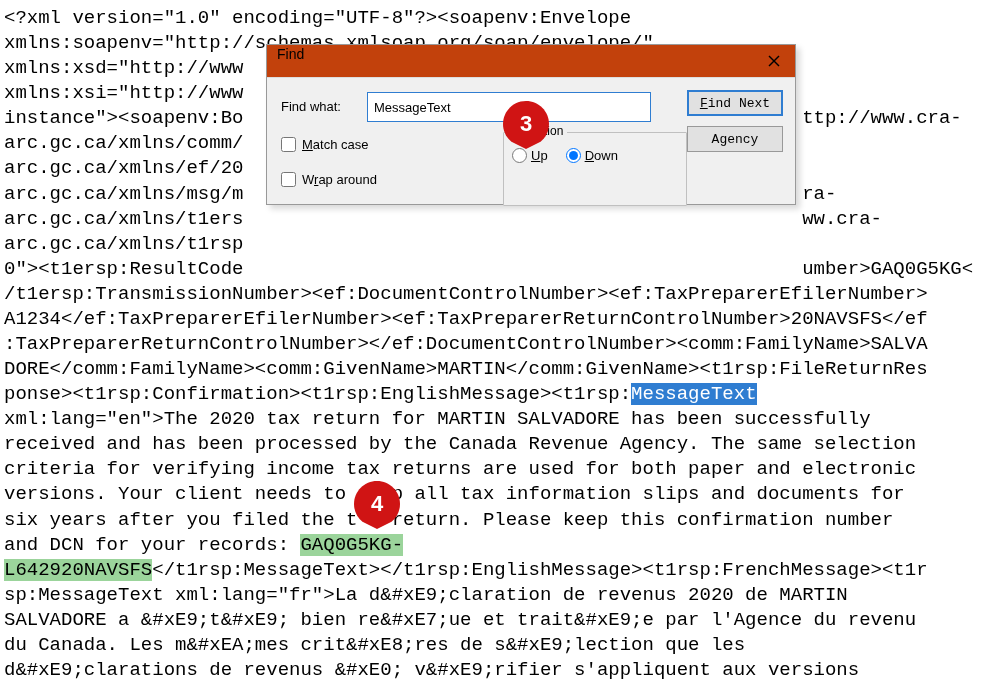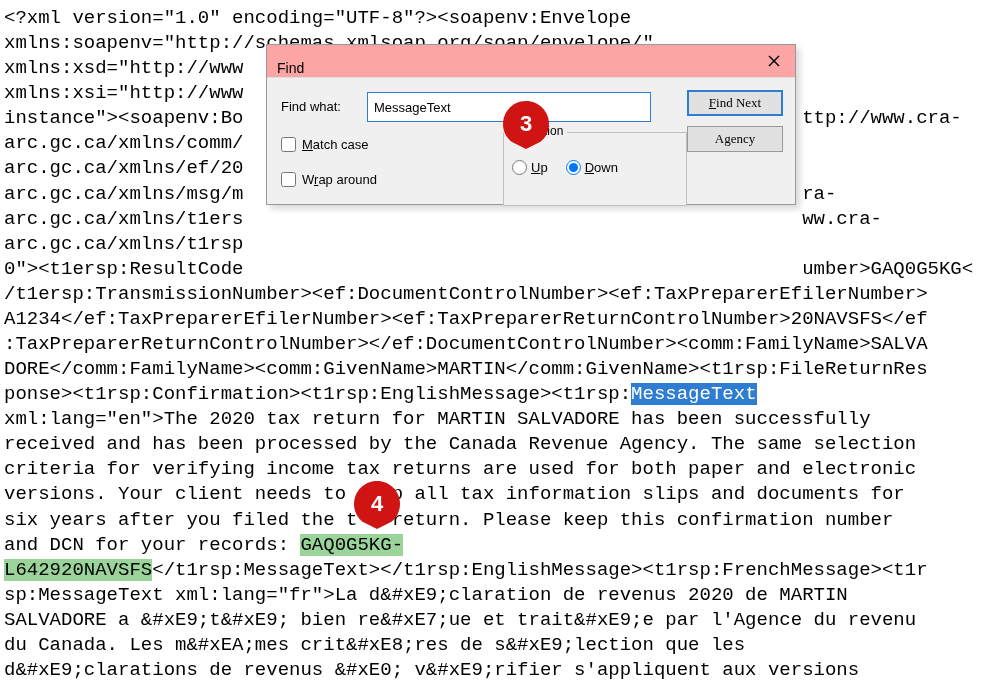--- a/index.html
+++ b/index.html
@@ -1,38 +1,38 @@
 <!DOCTYPE html>
 <html><head>
 <meta charset="utf-8">
 <style>
   html,body{margin:0;padding:0;background:#fff;font-family:Consolas,"Courier New",monospace;font-size:19px;line-height:1.32;color:#000;width:994px;height:690px;overflow:hidden;position:relative}
   .doc{padding:6px 4px;white-space:pre-wrap;word-break:break-all}
   .hl-blue{background:#2f7dd1;color:#fff}
   .hl-green{background:#9bd49b}
   
   .find-dialog{position:absolute;top:44px;left:266px;width:528px;background:#f0f0f0;border:1px solid #999;box-shadow:4px 4px 6px rgba(0,0,0,.15);font-family:"Segoe UI",Tahoma,Arial,sans-serif;font-size:13px;color:#000}
-  .titlebar{display:flex;align-items:flex-end;height:32px;background:#fca5a5;border-bottom:1px solid #ddd}
+  .titlebar{display:flex;align-items:flex-start;height:32px;background:#c2410c;border-bottom:1px solid #ddd}
   .titlebar .title{flex:1;padding-left:10px;font-size:14px}
   .titlebar .close{width:42px;height:32px;display:flex;align-items:center;justify-content:center;cursor:pointer}
   .titlebar .close svg{width:12px;height:12px;stroke:#000;stroke-width:1.4}
   .body{padding:14px 14px 16px 14px;position:relative}
   .row{display:flex;align-items:center;margin-bottom:14px}
   .findlabel{width:86px}
   .findinput{width:270px;height:24px;border:1px solid #2f7dd1;padding:2px 6px;font-family:inherit;font-size:13px;background:#fff}
   .btncol{position:absolute;top:12px;right:12px;display:flex;flex-direction:column;gap:10px}
-  .btn{width:96px;height:26px;background:#e1e1e1;border:1px solid #999;font-family:Liberation Serif, serif;font-size:13px;cursor:pointer}
+  .btn{width:96px;height:26px;background:#e1e1e1;border:1px solid #999;font-family:Liberation Mono, monospace;font-size:13px;cursor:pointer}
   .btn.primary{border:2px solid #2f7dd1}
   .btn .ul{text-decoration:underline}
   .checks{display:flex;flex-direction:column;gap:18px;margin-top:10px}
   .check{display:flex;align-items:center;gap:6px}
   .check input{width:15px;height:15px;margin:0}
   .dirbox{position:absolute;top:54px;left:236px;width:166px;height:56px;border:1px solid #c0c0c0;border-radius:1px;padding:10px 8px 6px 8px;background:#f0f0f0}
   .dirbox .legend{position:absolute;top:-9px;left:8px;background:#f0f0f0;padding:0 4px;font-size:12px}
-  .dirbox .opts{display:flex;gap:18px;margin-top:16px}
+  .dirbox .opts{display:flex;gap:18px;margin-top:4px}
   .dirbox label{display:flex;align-items:center;gap:4px}
   .dirbox input{margin:0;width:15px;height:15px}
   
   .bubble{position:absolute;width:52px;height:52px;pointer-events:none}
   .bubble svg{width:100%;height:100%}
   .bubble .num{position:absolute;inset:0;display:flex;align-items:center;justify-content:center;color:#fff;font:700 22px "Segoe UI",Arial}
 </style>
 </head>
 <body>
 

